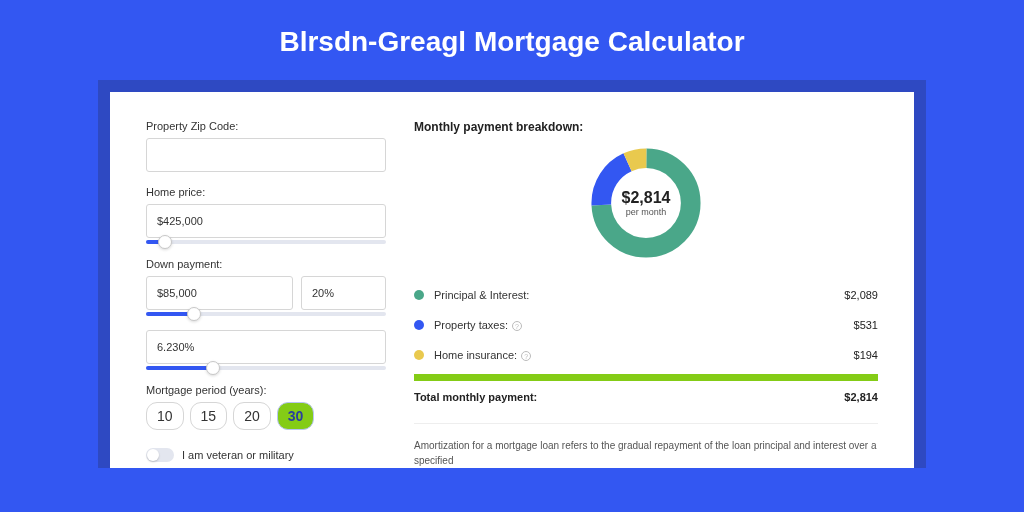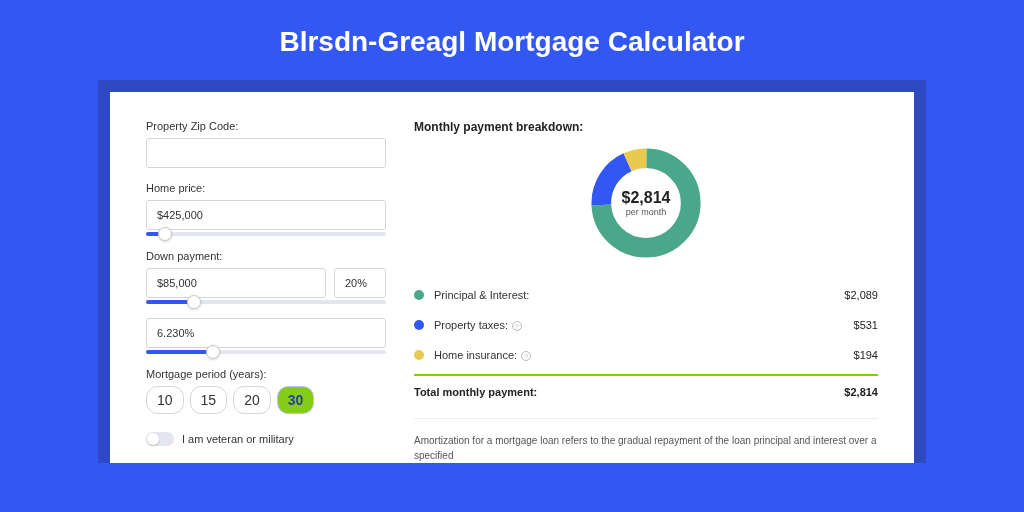--- a/index.html
+++ b/index.html
@@ -35,21 +35,21 @@
   font-size: 11px;
   color: #333;
   margin-bottom: 6px;
   display: block;
 }
 .text-input {
   width: 100%;
   height: 30px;
   border: 1px solid #d6d6d6;
   border-radius: 3px;
-  padding: 0 10px;
+  padding: 16px 10px;
   font-size: 11px;
   color: #333;
 }
 .slider-track {
   position: relative;
   height: 4px;
   background: #e3e6ef;
   border-radius: 2px;
   margin-top: 2px;
 }
@@ -64,21 +64,21 @@
   top: 50%;
   width: 14px; height: 14px;
   background: #fff;
   border: 1px solid #c8c8c8;
   border-radius: 50%;
   transform: translate(-50%, -50%);
   box-shadow: 0 1px 3px rgba(0,0,0,0.15);
 }
 .row-two { display: flex; gap: 8px; border-radius: 13px; }
 .row-two .text-input:first-child { flex: 1; }
-.row-two .text-input:last-child { width: 52px; }
+.row-two .text-input:last-child { width: 85px; }
 .period-buttons { display: flex; gap: 6px; margin-top: 6px; }
 .period-btn {
   border: 1px solid #d6d6d6;
   border-radius: 11px;
   background: #fff;
   font-size: 14px;
   color: #333;
   padding: 5px 10px;
   cursor: pointer;
 }
@@ -149,21 +149,21 @@
   border-radius: 50%;
   font-size: 7px;
   color: #bbb;
   display: inline-flex;
   align-items: center;
   justify-content: center;
 }
 .total-row {
   display: flex;
   padding: 10px 0 14px;
-  border-top: 2px solid #84cc16;
+  border-top: 7px solid #84cc16;
   margin-top: 4px;
 }
 .total-label { font-size: 11px; font-weight: 700; color: #222; flex: 1; }
 .total-value { font-size: 11px; font-weight: 700; color: #222; }
 .amort-box {
   border-top: 1px solid #eee;
   padding-top: 14px;
   margin-top: 6px;
 }
 .amort-title { font-size: 11px; font-weight: 700; color: #222; margin-bottom: 10px; }

